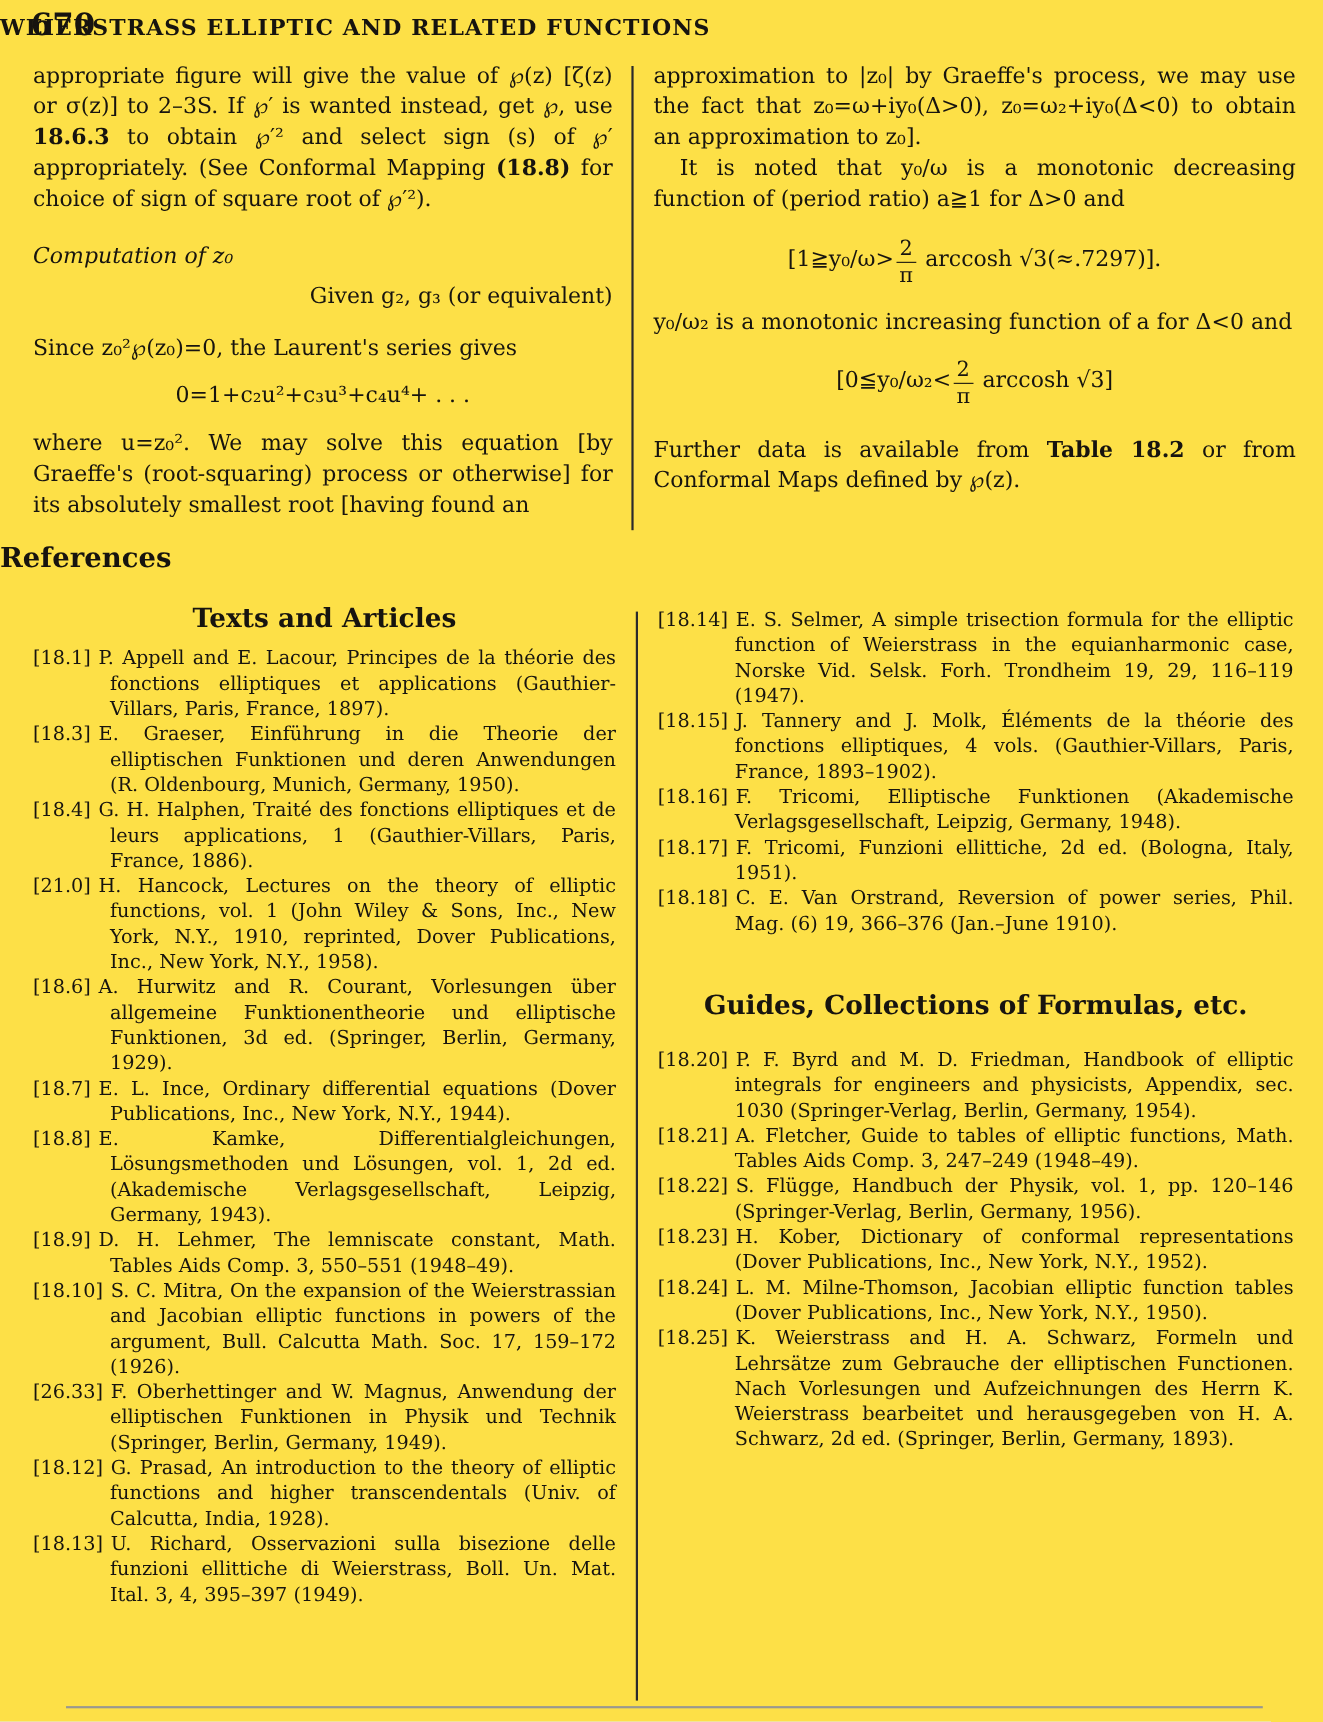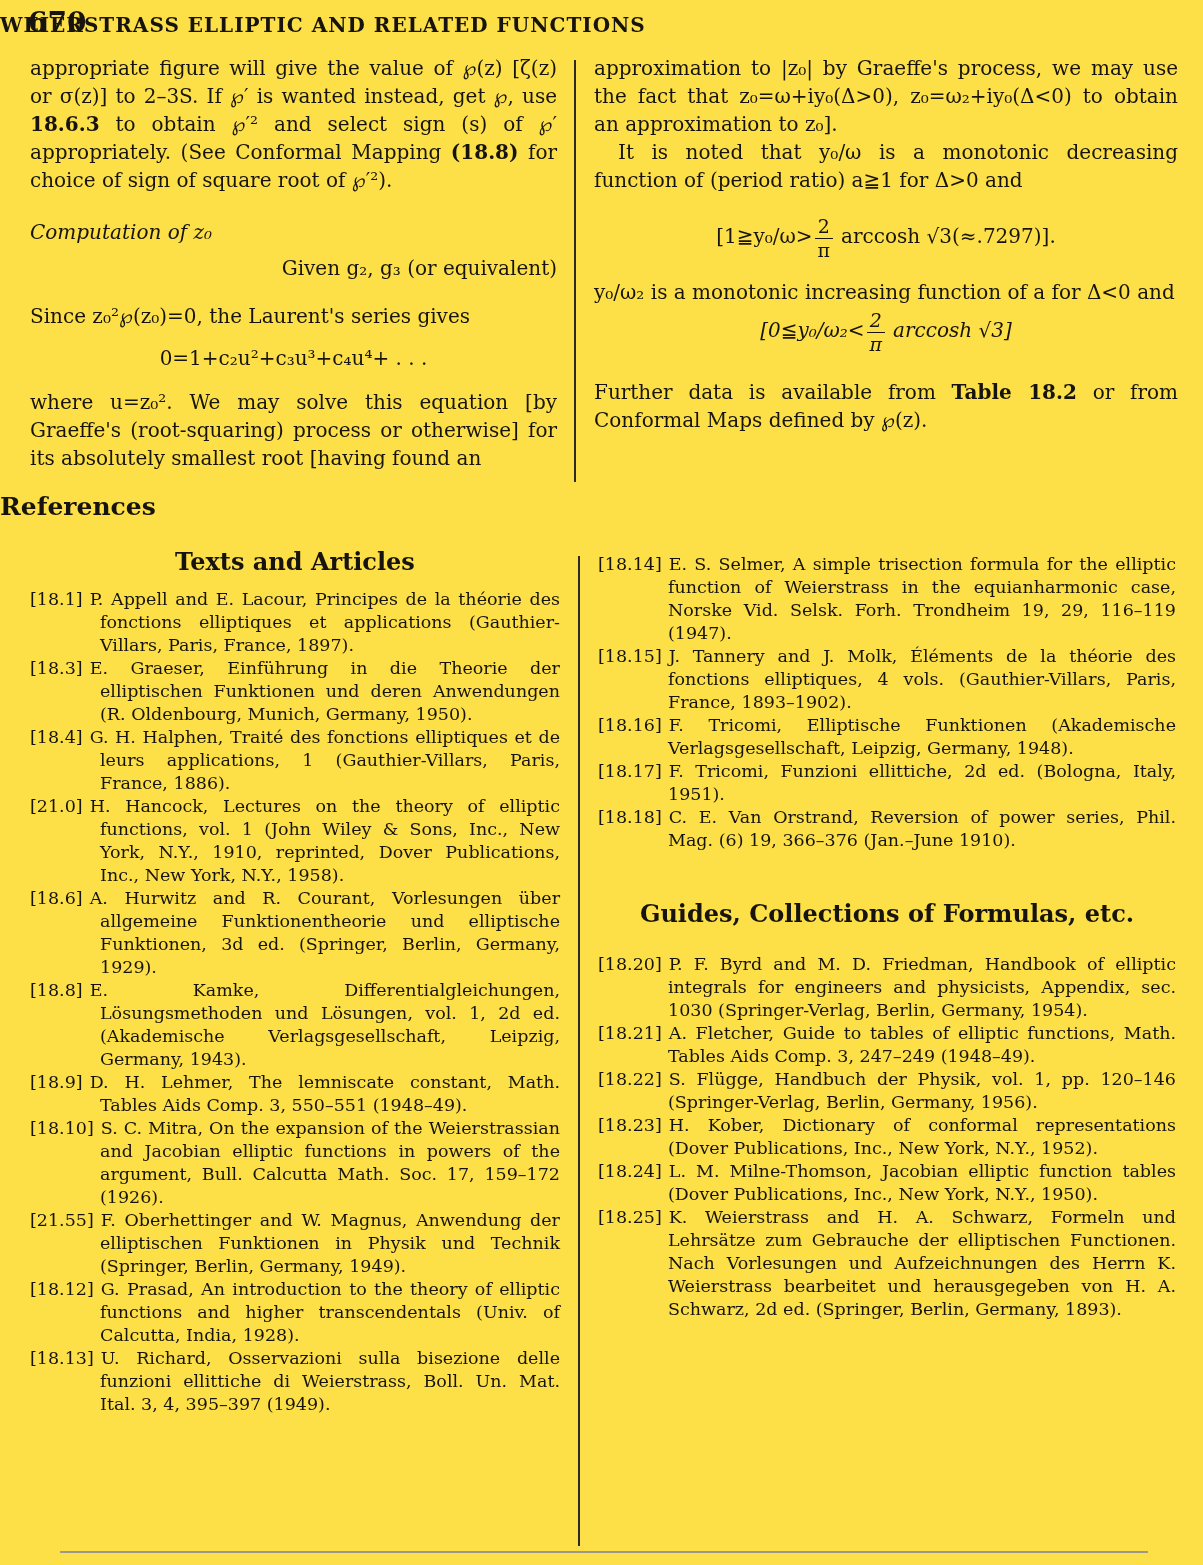--- a/index.html
+++ b/index.html
@@ -19,21 +19,21 @@
   .vdiv-top { position:absolute; left:574px; top:60px; width:2px; height:422px; background:#2b2b2b; }
   .vdiv-refs { position:absolute; left:578px; top:556px; width:2px; height:990px; background:#2b2b2b; }
   .bottom-rule { position:absolute; left:60px; right:55px; top:1551px; height:2px; background:#9a988f; }
   .b { font-weight:bold; }
   .comp-head { margin-top:24px; font-style:italic; text-align:left; }
   .given-line { margin-top:8px; text-indent:24px; text-align:right; }
   .since-line { margin-top:20px; text-align:left; }
   .eq { margin:14px 0 16px; text-align:center; text-indent:0; }
   .p-ind { text-indent:24px; }
   .eq-frac { margin:22px 0 18px; text-align:center; }
-  .eq-frac2 { margin:4px 0 24px; text-align:center;font-style:italic; }
+  .eq-frac2 { margin:20px 0 24px; text-align:center; }
   .p-last { margin-top:24px; }
   .frac { display:inline-block; vertical-align:-0.72em; text-align:center; line-height:1.08; font-size:19px; margin:0 2px; }
   .frac .fnum { display:block; border-bottom:1.6px solid #17140f; padding:0 3px 1px; }
   .frac .fden { display:block; padding-top:1px; }
   
   .refs-title { position:absolute; left:0; top:492px; width:1155px; text-align:left;
     font-size:25px; font-weight:bold; }
   .refs-col { position:absolute; font-size:17.5px; line-height:23px; }
   .refs-col.left  { left:30px;  top:550px; width:530px; }
   .refs-col.right { left:598px; top:553px; width:578px; }
@@ -81,28 +81,29 @@
 
 
         <div class="ref"><span class="rid">[18.3]</span><span>E. Graeser, Einführung in die Theorie der elliptischen Funktionen und deren Anwendungen (R. Oldenbourg, Munich, Germany, 1950).</span></div>
 
         <div class="ref"><span class="rid">[18.4]</span><span>G. H. Halphen, Traité des fonctions elliptiques et de leurs applications, 1 (Gauthier-Villars, Paris, France, 1886).</span></div>
 
         <div class="ref"><span class="rid">[21.0]</span><span>H. Hancock, Lectures on the theory of elliptic functions, vol. 1 (John Wiley &amp; Sons, Inc., New York, N.Y., 1910, reprinted, Dover Publications, Inc., New York, N.Y., 1958).</span></div>
 
         <div class="ref"><span class="rid">[18.6]</span><span>A. Hurwitz and R. Courant, Vorlesungen über allgemeine Funktionentheorie und elliptische Funktionen, 3d ed. (Springer, Berlin, Germany, 1929).</span></div>
 
+        <div class="ref"><span class="rid">[18.7]</span><span>E. L. Ince, Ordinary differential equations (Dover Publications, Inc., New York, N.Y., 1944).</span></div>
 
         <div class="ref"><span class="rid">[18.8]</span><span>E. Kamke, Differentialgleichungen, Lösungsmethoden und Lösungen, vol. 1, 2d ed. (Akademische Verlagsgesellschaft, Leipzig, Germany, 1943).</span></div>
 
         <div class="ref"><span class="rid">[18.9]</span><span>D. H. Lehmer, The lemniscate constant, Math. Tables Aids Comp. 3, 550–551 (1948–49).</span></div>
 
         <div class="ref"><span class="rid">[18.10]</span><span>S. C. Mitra, On the expansion of the Weierstrassian and Jacobian elliptic functions in powers of the argument, Bull. Calcutta Math. Soc. 17, 159–172 (1926).</span></div>
 
-        <div class="ref"><span class="rid">[21.55]</span><span>F. Oberhettinger and W. Magnus, Anwendung der elliptischen Funktionen in Physik und Technik (Springer, Berlin, Germany, 1949).</span></div>
+        <div class="ref"><span class="rid">[26.33]</span><span>F. Oberhettinger and W. Magnus, Anwendung der elliptischen Funktionen in Physik und Technik (Springer, Berlin, Germany, 1949).</span></div>
 
         <div class="ref"><span class="rid">[18.12]</span><span>G. Prasad, An introduction to the theory of elliptic functions and higher transcendentals (Univ. of Calcutta, India, 1928).</span></div>
 
         <div class="ref"><span class="rid">[18.13]</span><span>U. Richard, Osservazioni sulla bisezione delle funzioni ellittiche di Weierstrass, Boll. Un. Mat. Ital. 3, 4, 395–397 (1949).</span></div>
       </div>
   </div>
 
   <div class="refs-col right">
     <div>
 

